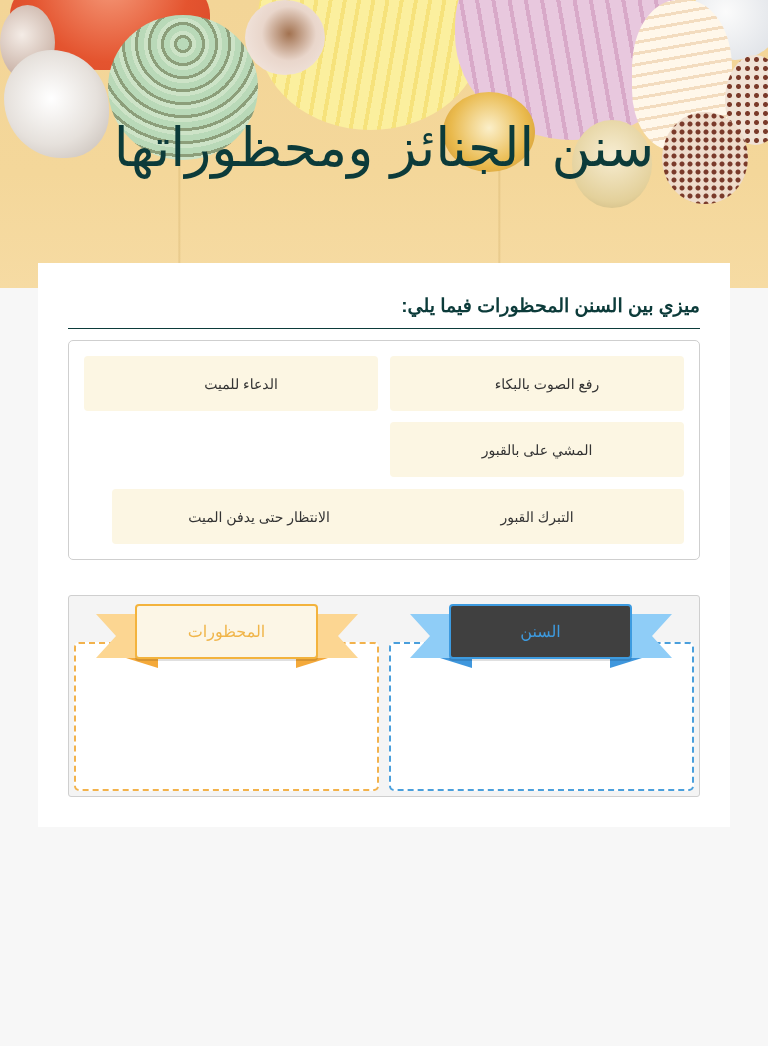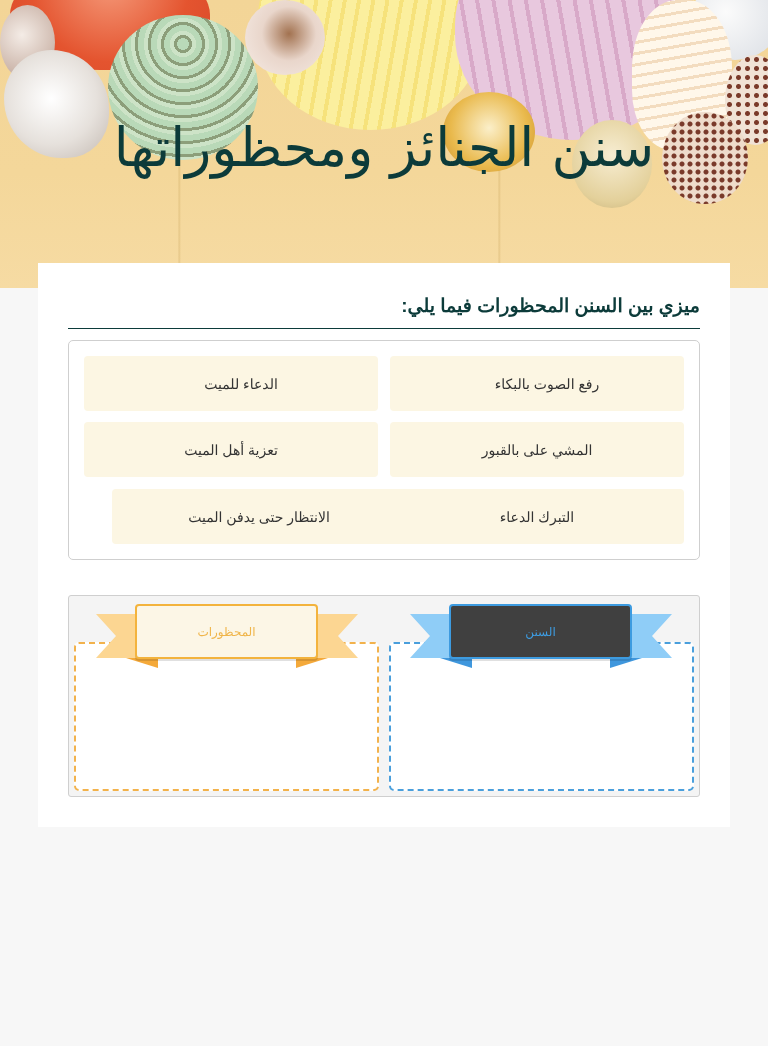--- a/index.html
+++ b/index.html
@@ -72,21 +72,21 @@
   .drop.sunan { right: 5px; border-color: #4a9fdc; }
   .drop.mahz  { left: 5px;  border-color: #f2b24c; }
 
   .ribbon { position: absolute; top: 8px; width: 262px; height: 64px; }
   .ribbon.sunan { right: 27px; }
   .ribbon.mahz  { left: 27px; }
   .ribbon svg { position: absolute; left: 0; top: 10px; }
   .ribbon .label {
     position: absolute; left: 39px; top: 0px; width: 183px; height: 55px;
     border-radius: 4px; border: 2px solid; display: flex; align-items: center; justify-content: center;
-    font-family: "Liberation Sans", sans-serif; font-size: 12px;
+    font-family: "Liberation Sans", sans-serif; font-size: 16px;
     box-shadow: 0 2px 0 rgba(0,0,0,0.12);
   }
   .ribbon.sunan .label { background: #404040; border-color: #3d9be0; color: #3d9be0; }
   .ribbon.mahz .label  { background: #fcf6e6; border-color: #f3b33d; color: #f0b54a; }
 </style>
 </head>
 <body>
 
 <div class="hero">
   <div class="shell s-yellow"></div>
@@ -105,22 +105,21 @@
   <div class="hero-title">سنن الجنائز ومحظوراتها</div>
 </div>
 
 <div class="card">
   <div class="prompt">ميزي بين السنن المحظورات فيما يلي:</div>
 
   <div class="pool">
     <div class="chip c-r r1">رفع الصوت بالبكاء</div>
     <div class="chip c-l r1">الدعاء للميت</div>
     <div class="chip c-r r2">المشي على بالقبور</div>
-    <div class="chip c-l r2">تعزية أهل الميت</div>
-    <div class="chip c-r r3">التبرك الدعاء</div>
+    <div class="chip c-r r3">التبرك القبور</div>
     <div class="chip c-l r3">الانتظار حتى يدفن الميت</div>
   </div>
 
   <div class="zones">
 
     <div class="drop sunan"></div>
     <div class="ribbon sunan">
       <svg width="262" height="56" viewBox="0 0 262 56">
         <polygon points="0,0 62,0 62,44 0,44 20,22" fill="#8fcdf7"></polygon>
         <polygon points="262,0 200,0 200,44 262,44 242,22" fill="#8fcdf7"></polygon>

